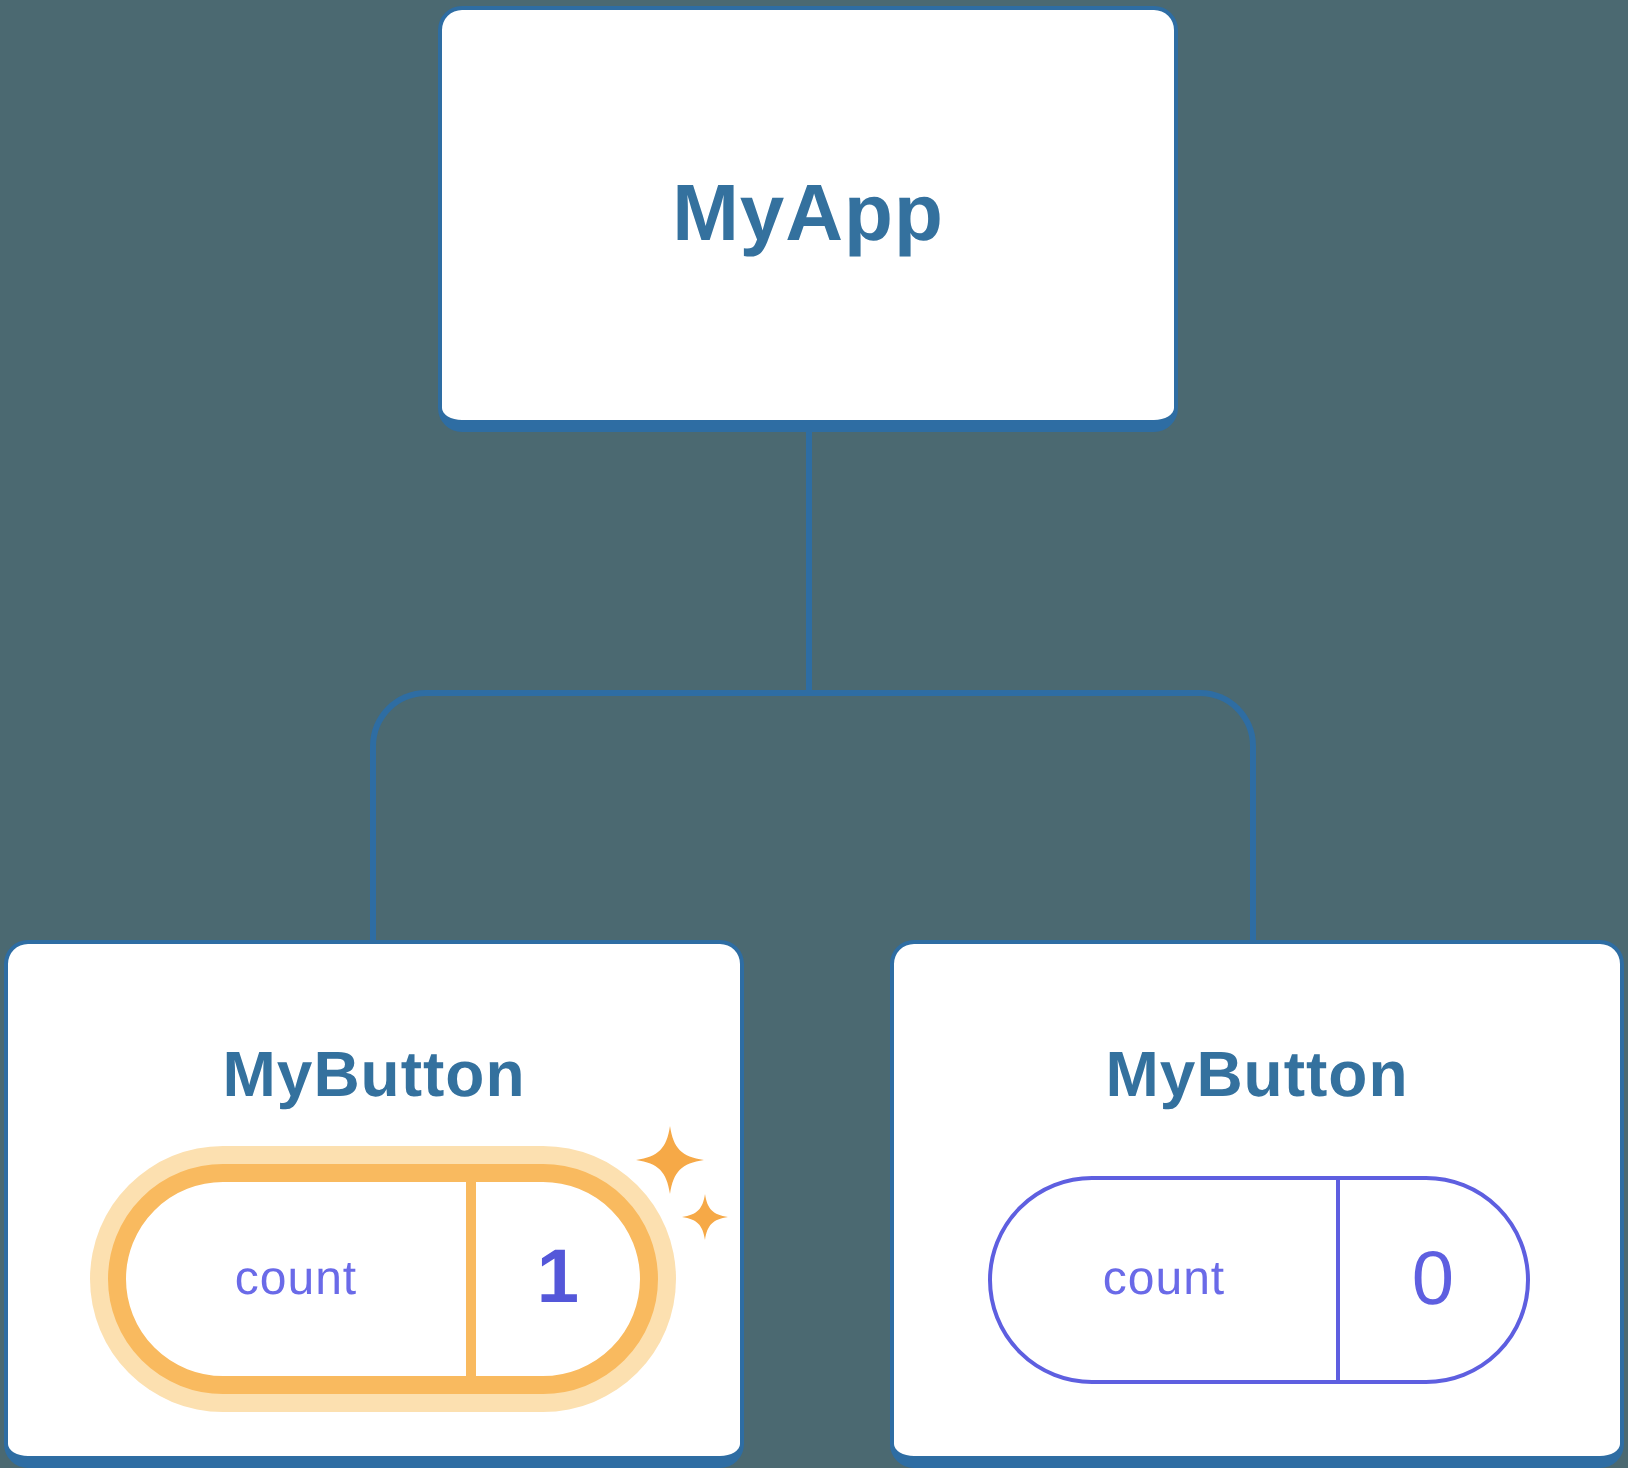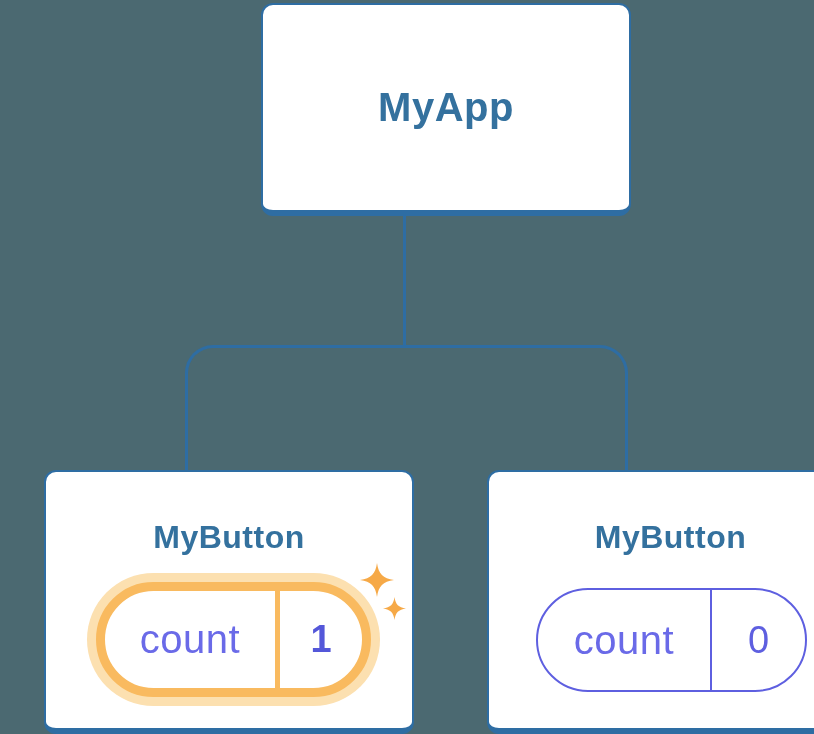--- a/index.html
+++ b/index.html
@@ -16,21 +16,20 @@
   }
 
   
   .card {
     position: absolute;
     background: #ffffff;
     border: 2px solid var(--line, #2E6DA3);
     border-bottom-width: 6px;
     border-radius: 12px;
     box-sizing: border-box;
-    margin-left: 42px;
   }
   .card-root { left: 219px; top: 3px; width: 370px; height: 213px;
     display: flex; align-items: center; justify-content: center; }
   .card-child-left  { left: 2px;   top: 470px; width: 370px; height: 264px; }
   .card-child-right { left: 445px; top: 470px; width: 367px; height: 264px; }
 
   .node-label {
     color: var(--heading, #34719E);
     font-weight: 600;
     letter-spacing: 0.5px;
@@ -84,21 +83,21 @@
     display: flex; align-items: center; justify-content: center;
   }
   .cell-key { flex: 1 1 auto; }
   .pill-highlighted .cell-value { width: 82px; }
   .pill-normal .cell-value { width: 93px; }
   .pill-divider-orange { width: 5px; background: var(--orange, #F9BA5F); }
   .pill-divider-indigo { width: 2px; background: var(--indigo, #5E5FE0); }
 
   .state-key {
     color: var(--state-key, #6A6AE8);
-    font-size: 40px;
+    font-size: 24px;
     letter-spacing: 0.5px;
   }
   .state-value { font-size: 38px; }
   .value-strong { color: var(--state-value-strong, #5457D9); font-weight: 700; }
   .value-normal { color: var(--indigo, #5E5FE0); font-weight: 400; }
 
   
   .sparkle { position: absolute; }
   .sparkle-big   { left: 314px; top: 91px;  width: 34px; height: 34px; }
   .sparkle-small { left: 337px; top: 125px; width: 23px; height: 23px; }

